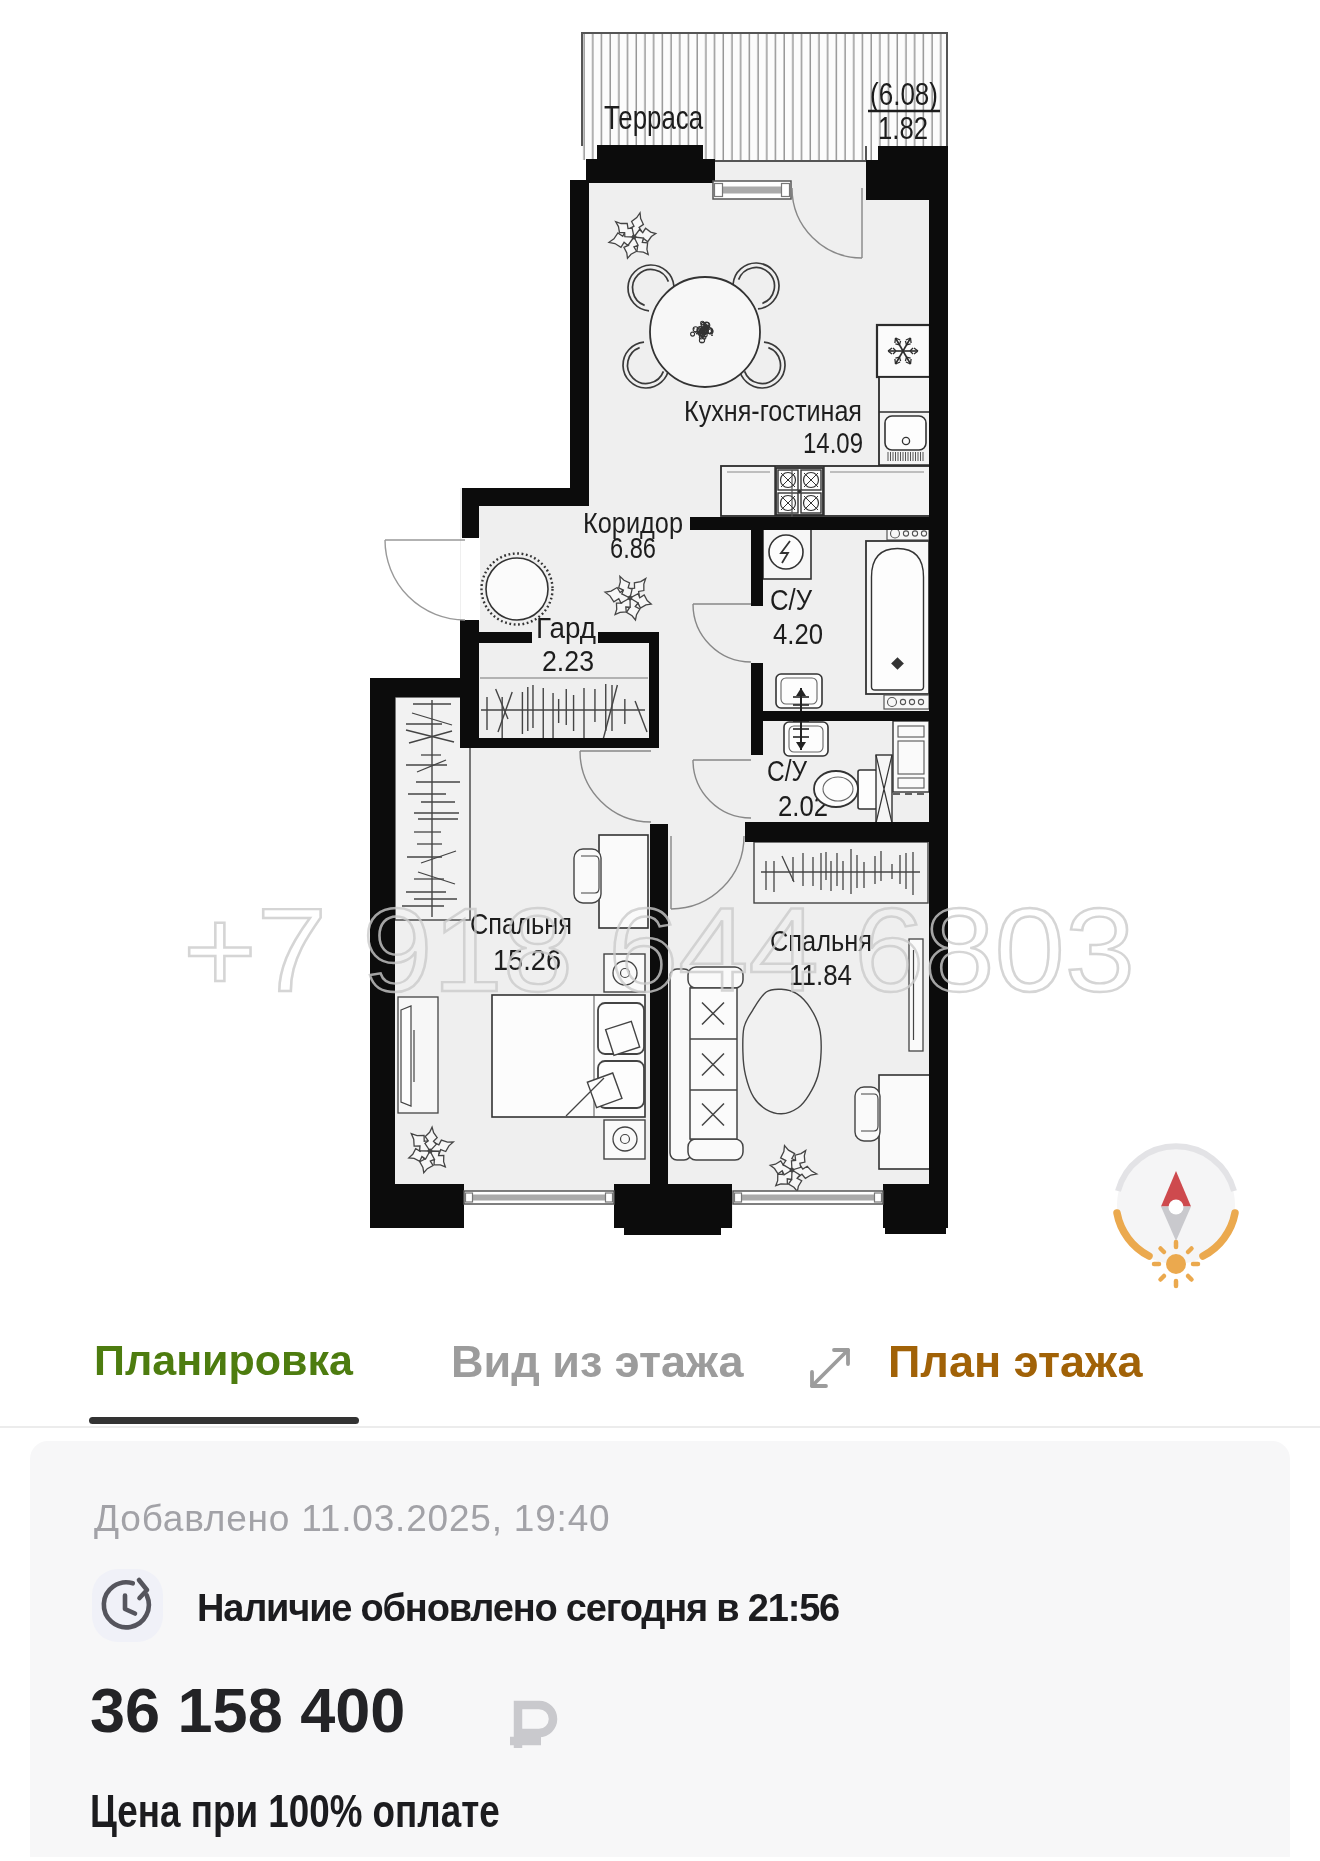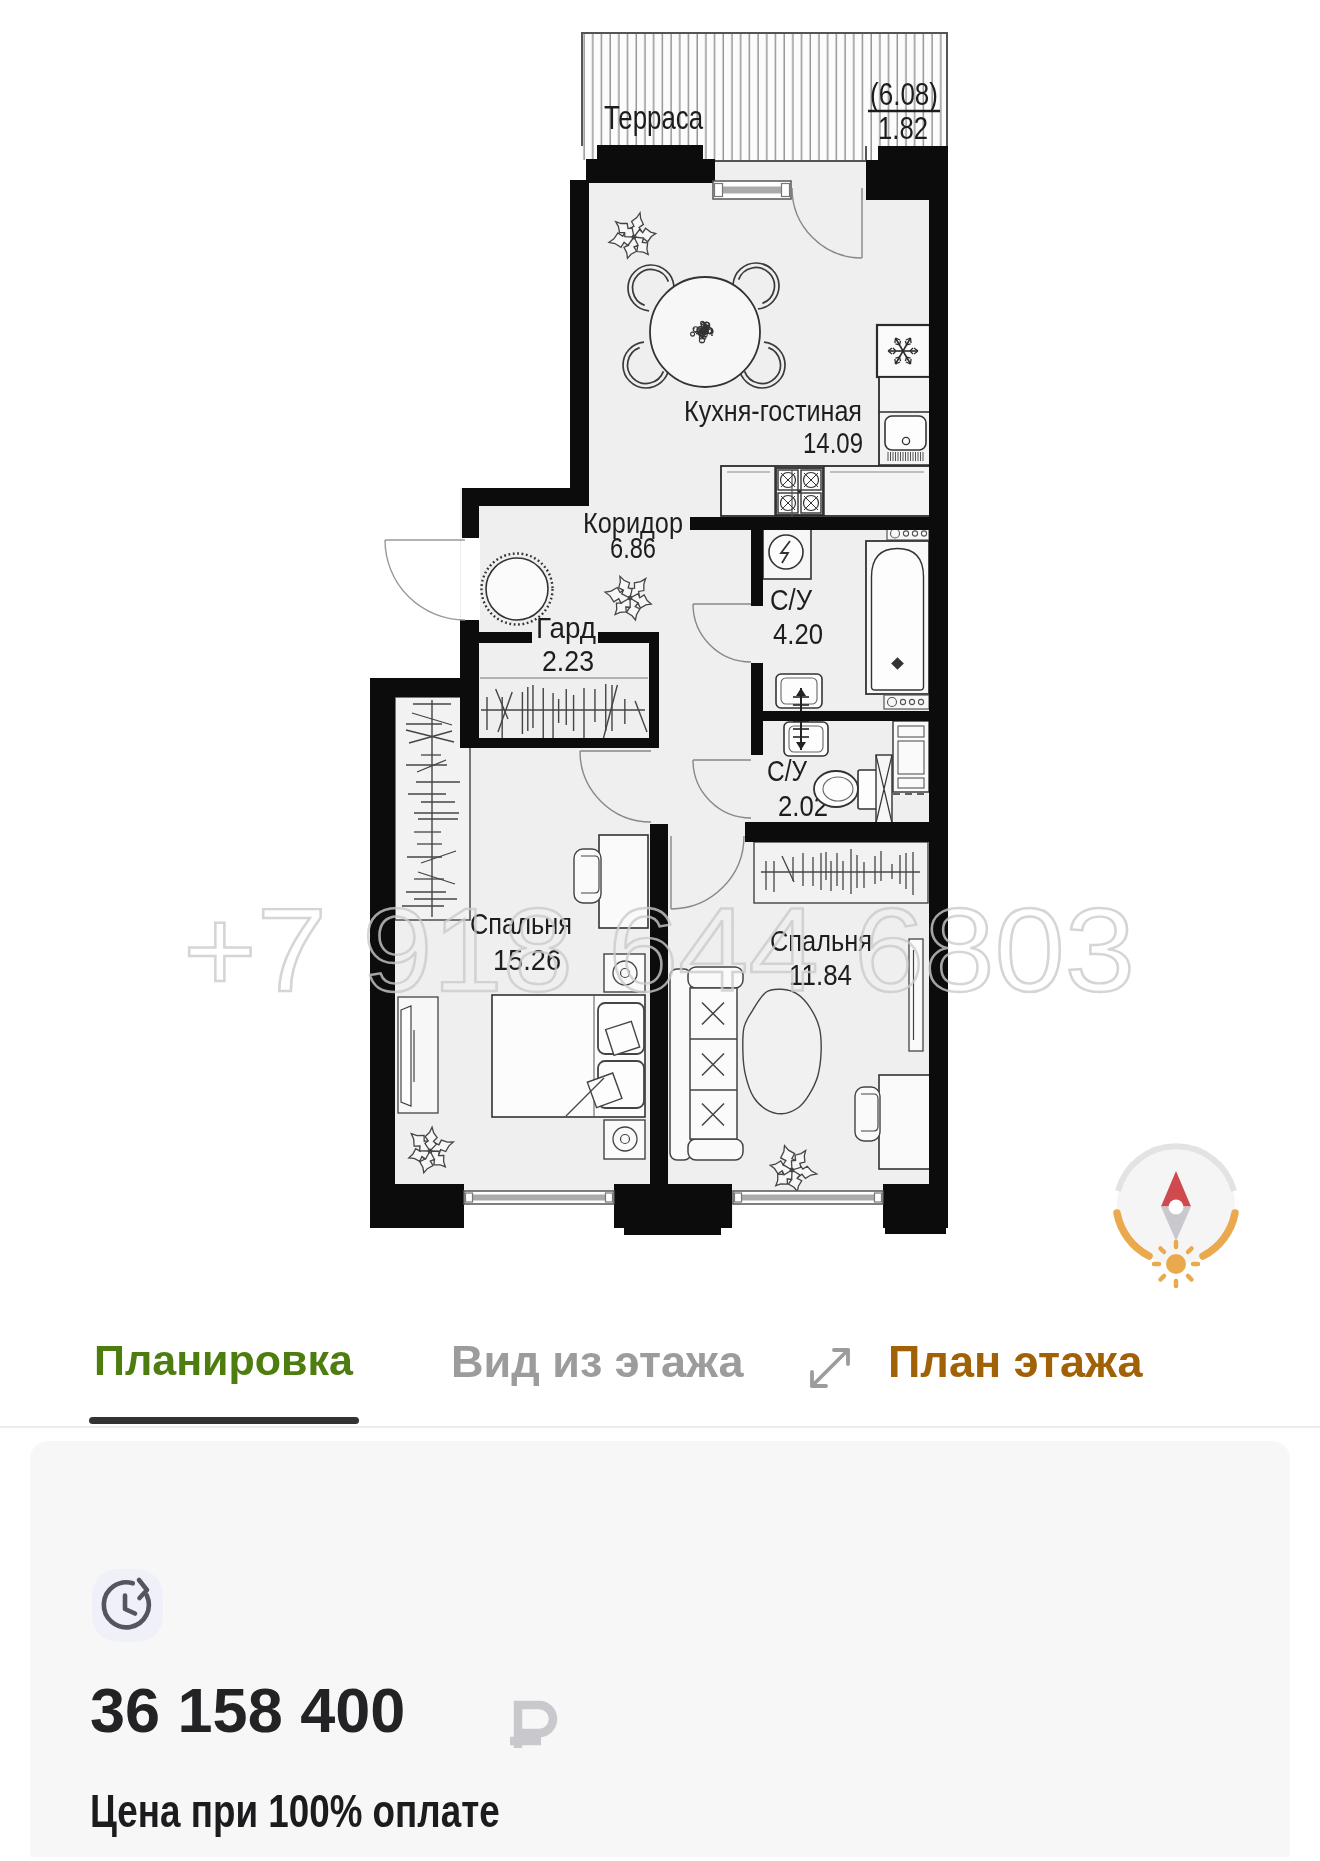--- a/index.html
+++ b/index.html
@@ -529,31 +529,33 @@
       </g>
     </svg>
 
     <div class="underline"></div>
 
     <div class="divider"></div>
   </div>
 
   <div class="card">
 
+    <div class="added">Добавлено 11.03.2025, 19:40</div>
 
     <div class="clockbox">
       <svg width="71" height="73" viewBox="0 0 71 73">
         <g fill="none" stroke="#55555d" stroke-width="4.6" stroke-linecap="round" stroke-linejoin="round">
           <path d="M54.8,26.5 A22.5,22.5 0 1 1 40.8,14.3"></path>
           <path d="M47,11 L55,21 L47.5,29"></path>
           <path d="M33,26.5 L33,40 L43,44.5"></path>
         </g>
       </svg>
     </div>
 
+    <div class="avail">Наличие обновлено сегодня в 21:56</div>
 
     <div class="price">36 158 400</div>
 
     <svg style="position:absolute;left:478px;top:259px;" width="56" height="52" viewBox="0 0 56 52">
       <g fill="none" stroke="#c9c9cd" stroke-width="8.5" stroke-linecap="butt">
         <path d="M10,48 L10,5 L31,5 A14,14 0 0 1 31,33 L10,33"></path>
         <path d="M2,41 L33,41"></path>
       </g>
     </svg>
 

